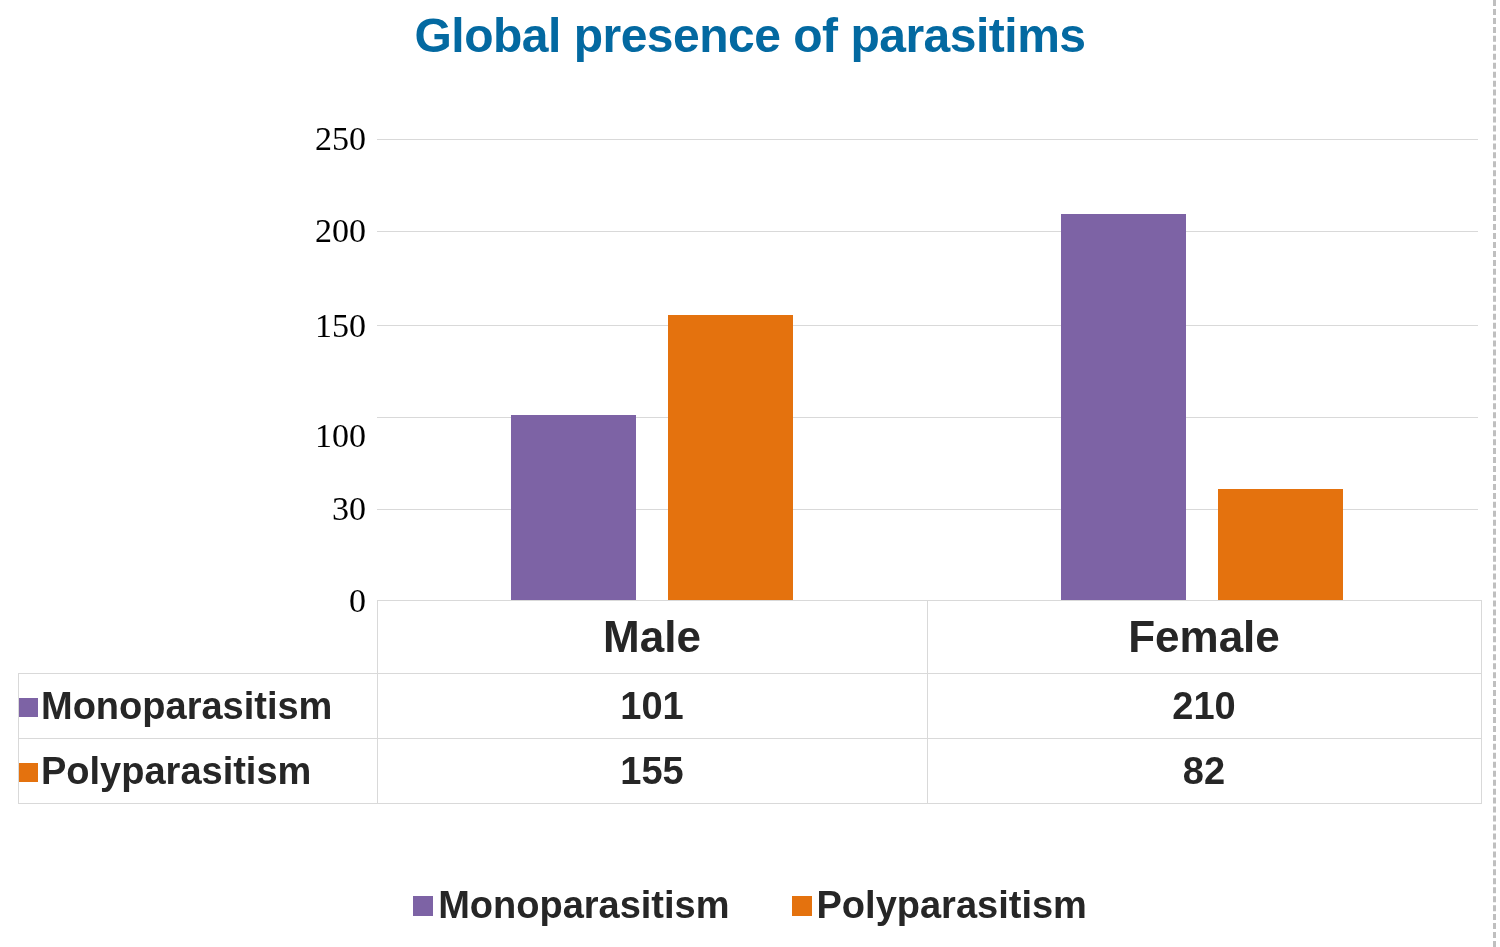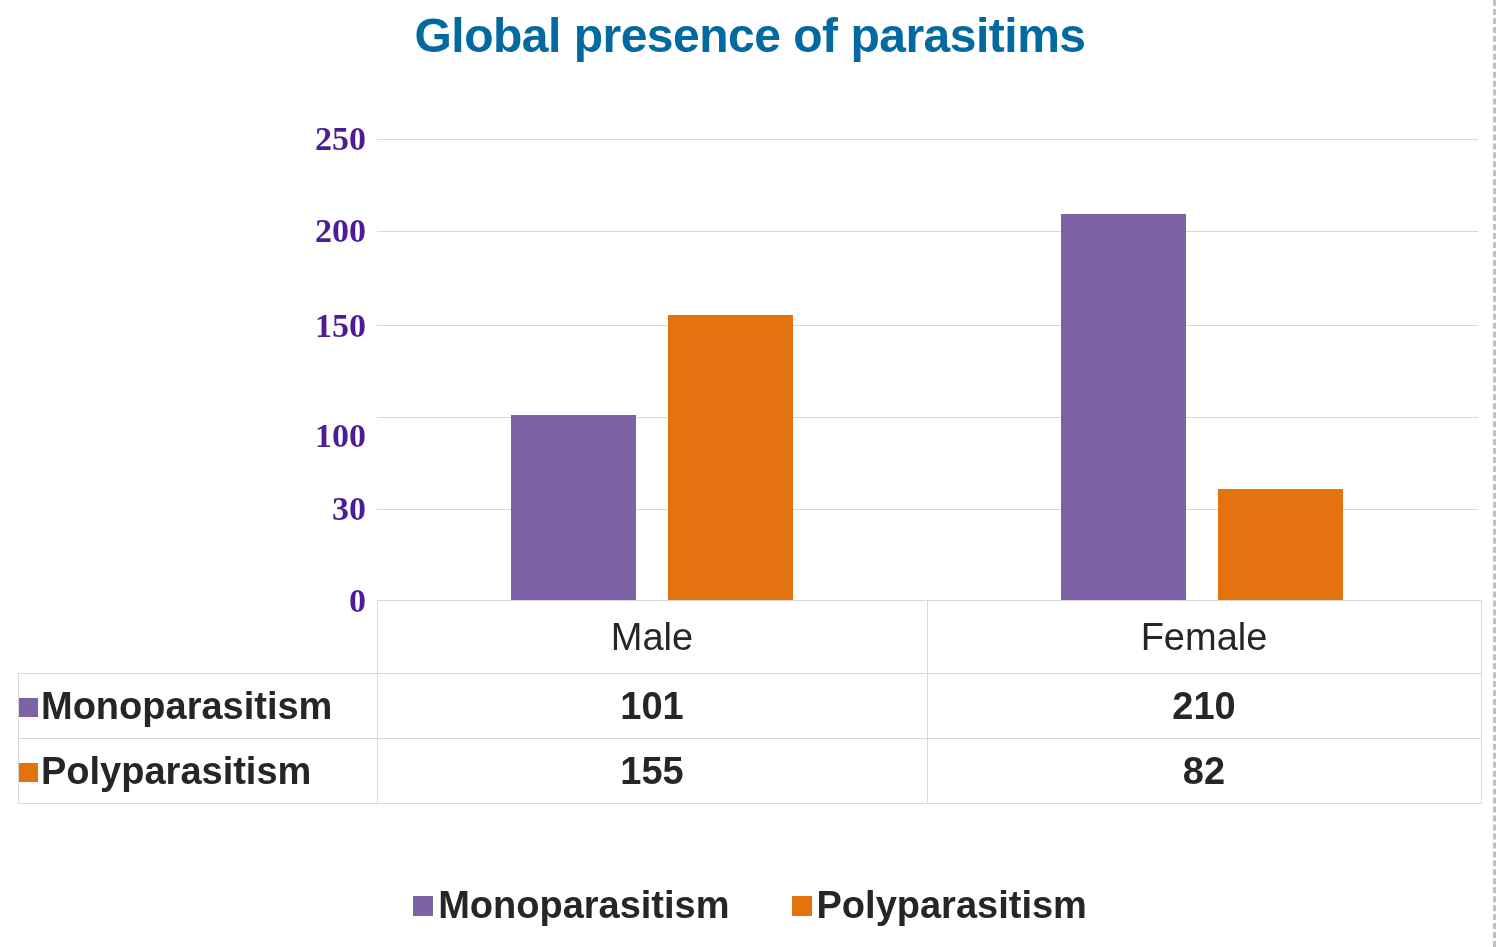--- a/index.html
+++ b/index.html
@@ -50,23 +50,22 @@
     height: 1px;
     background: #d9d9d9;
   }
   .axis-label {
     position: absolute;
     right: 1134px; 
     width: 120px;
     text-align: right;
     font-family: "Liberation Serif", serif;
     font-size: 34px;
-    color: #4c1d95;
+    color: #000000;
     line-height: 1;
-    font-weight: bold;
   }
   .bar {
     position: absolute;
     bottom: 0;
   }
   .bar.mono { background: #7d63a5; }
   .bar.poly { background: #e4720e; }
 
   
   #data-table {
@@ -87,22 +86,22 @@
   }
   .col-label   { width: 358px; }
   .col-male    { width: 549px; }
   .col-female  { width: 553px; }
 
   .blank-cell { border-left: none !important; border-top: none !important;
                 border-bottom: none !important; }
   .hdr-cell {
     height: 72px;
     text-align: center;
-    font-size: 38px;
-    font-weight: normal;
+    font-size: 44px;
+    font-weight: bold;
   }
   .val-cell {
     height: 64px;
     text-align: center;
     font-size: 38px;
     font-weight: bold;
   }
   .lbl-cell {
     height: 64px;
     padding-left: 14px;

